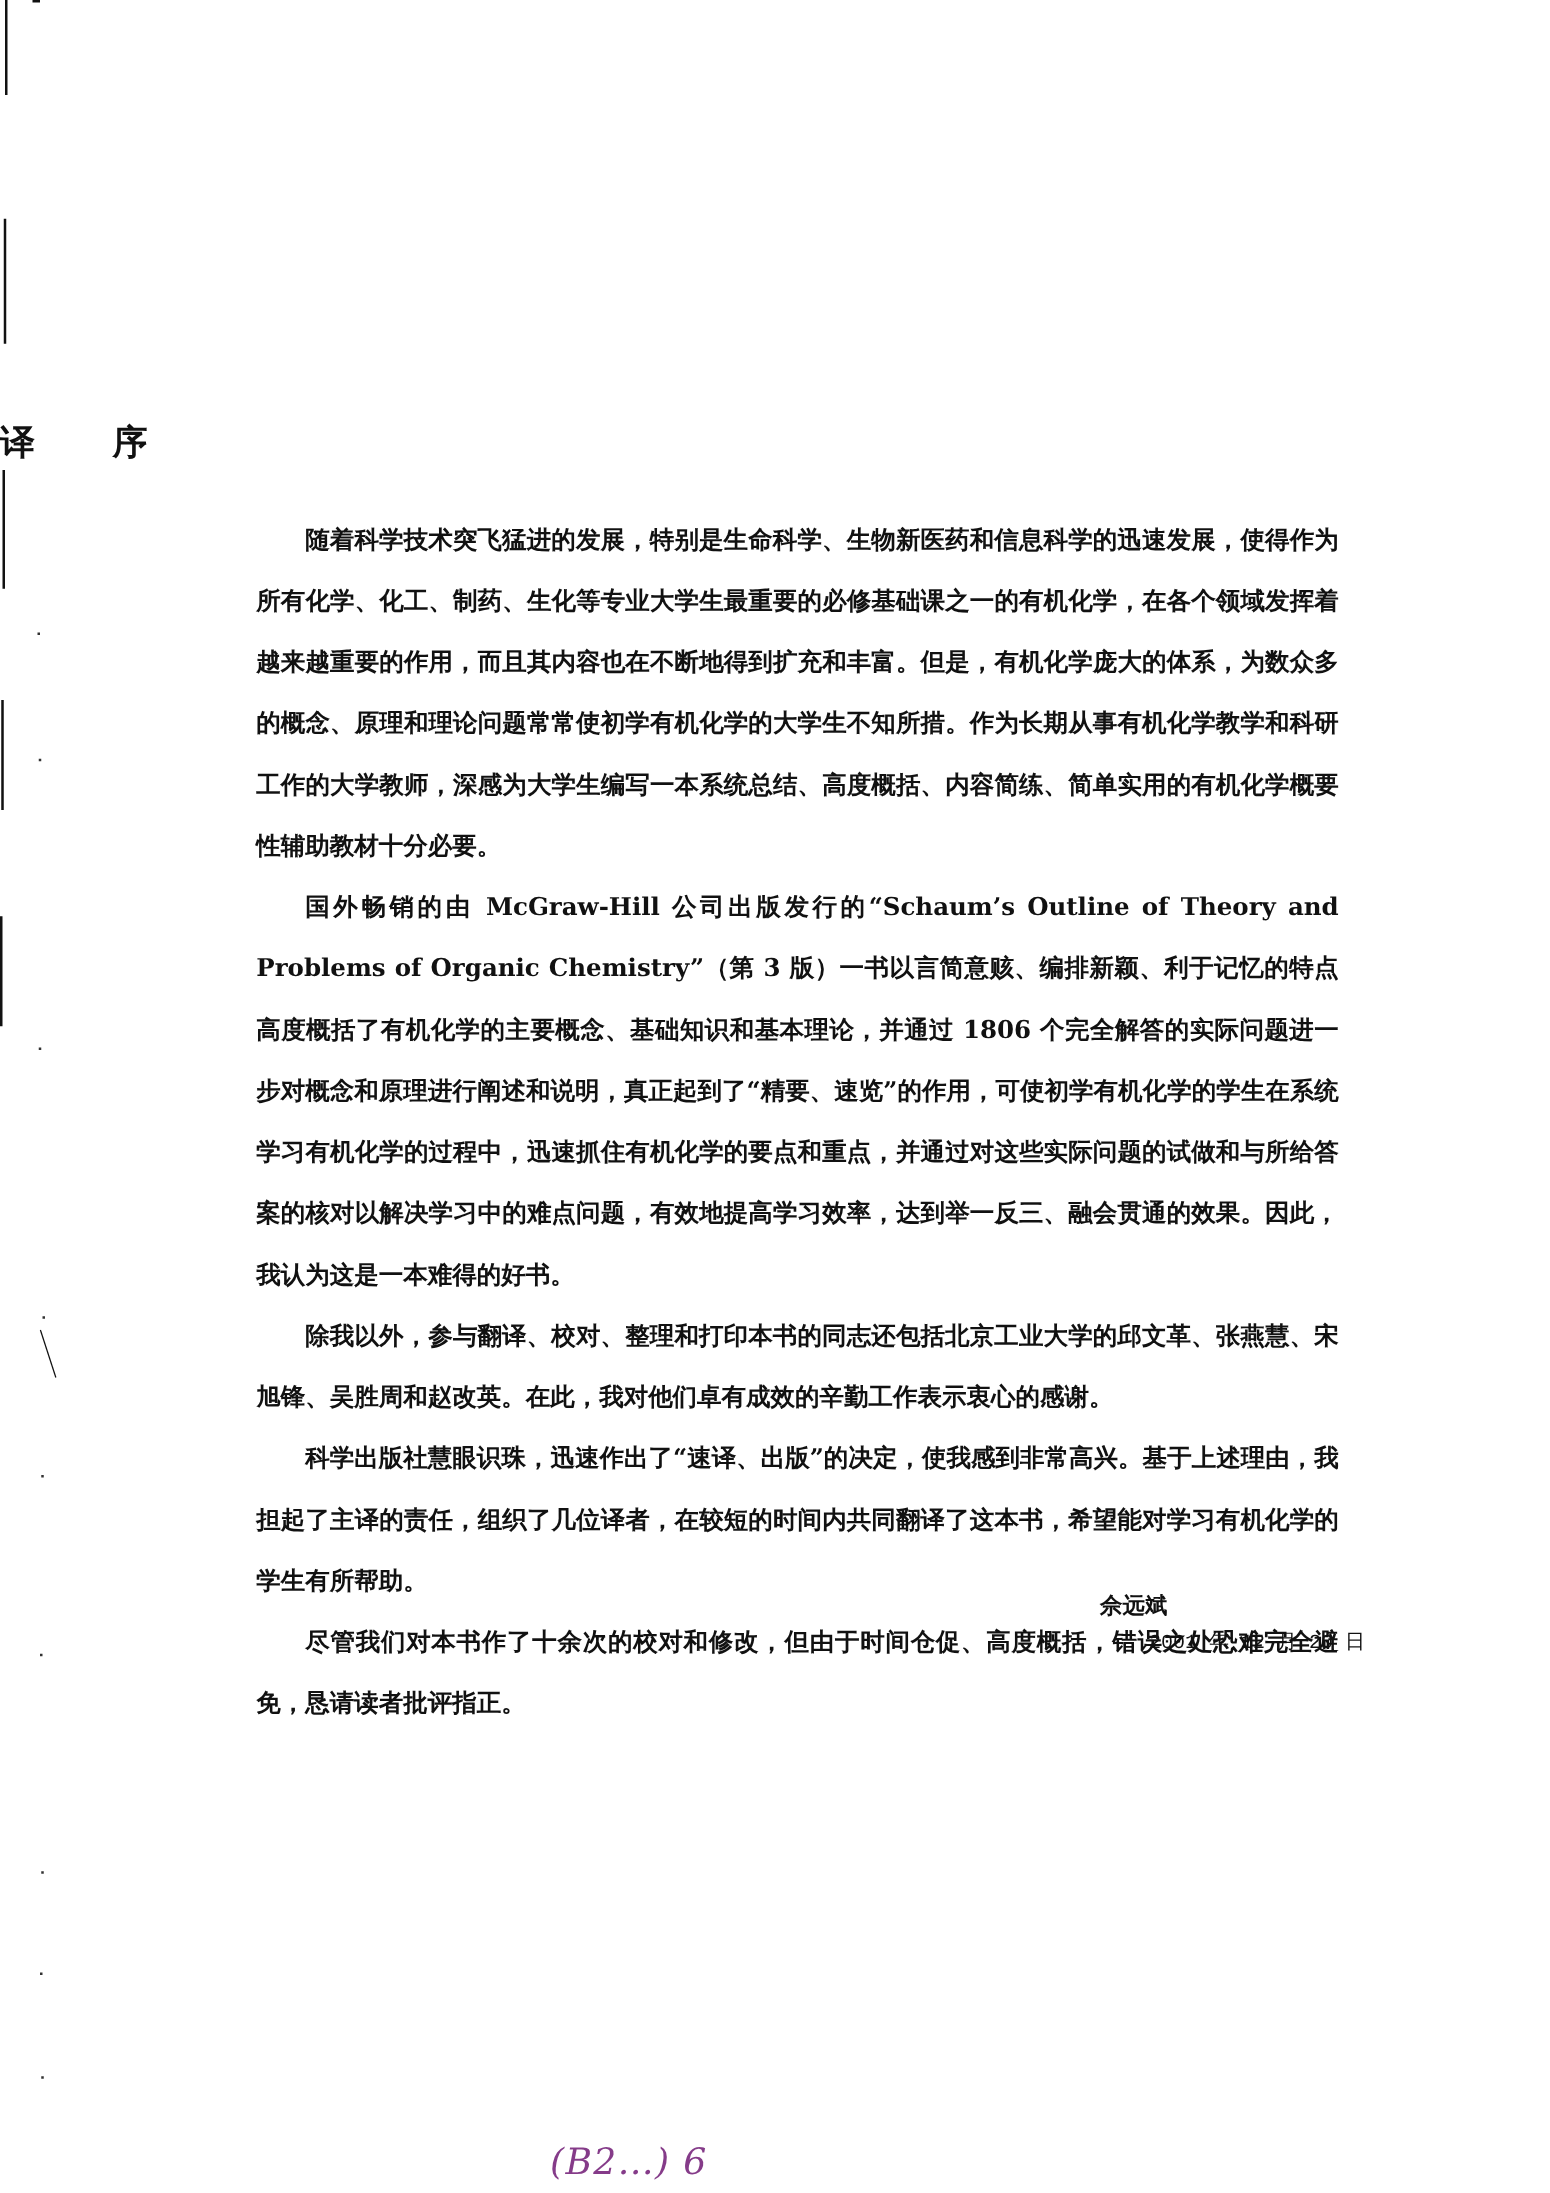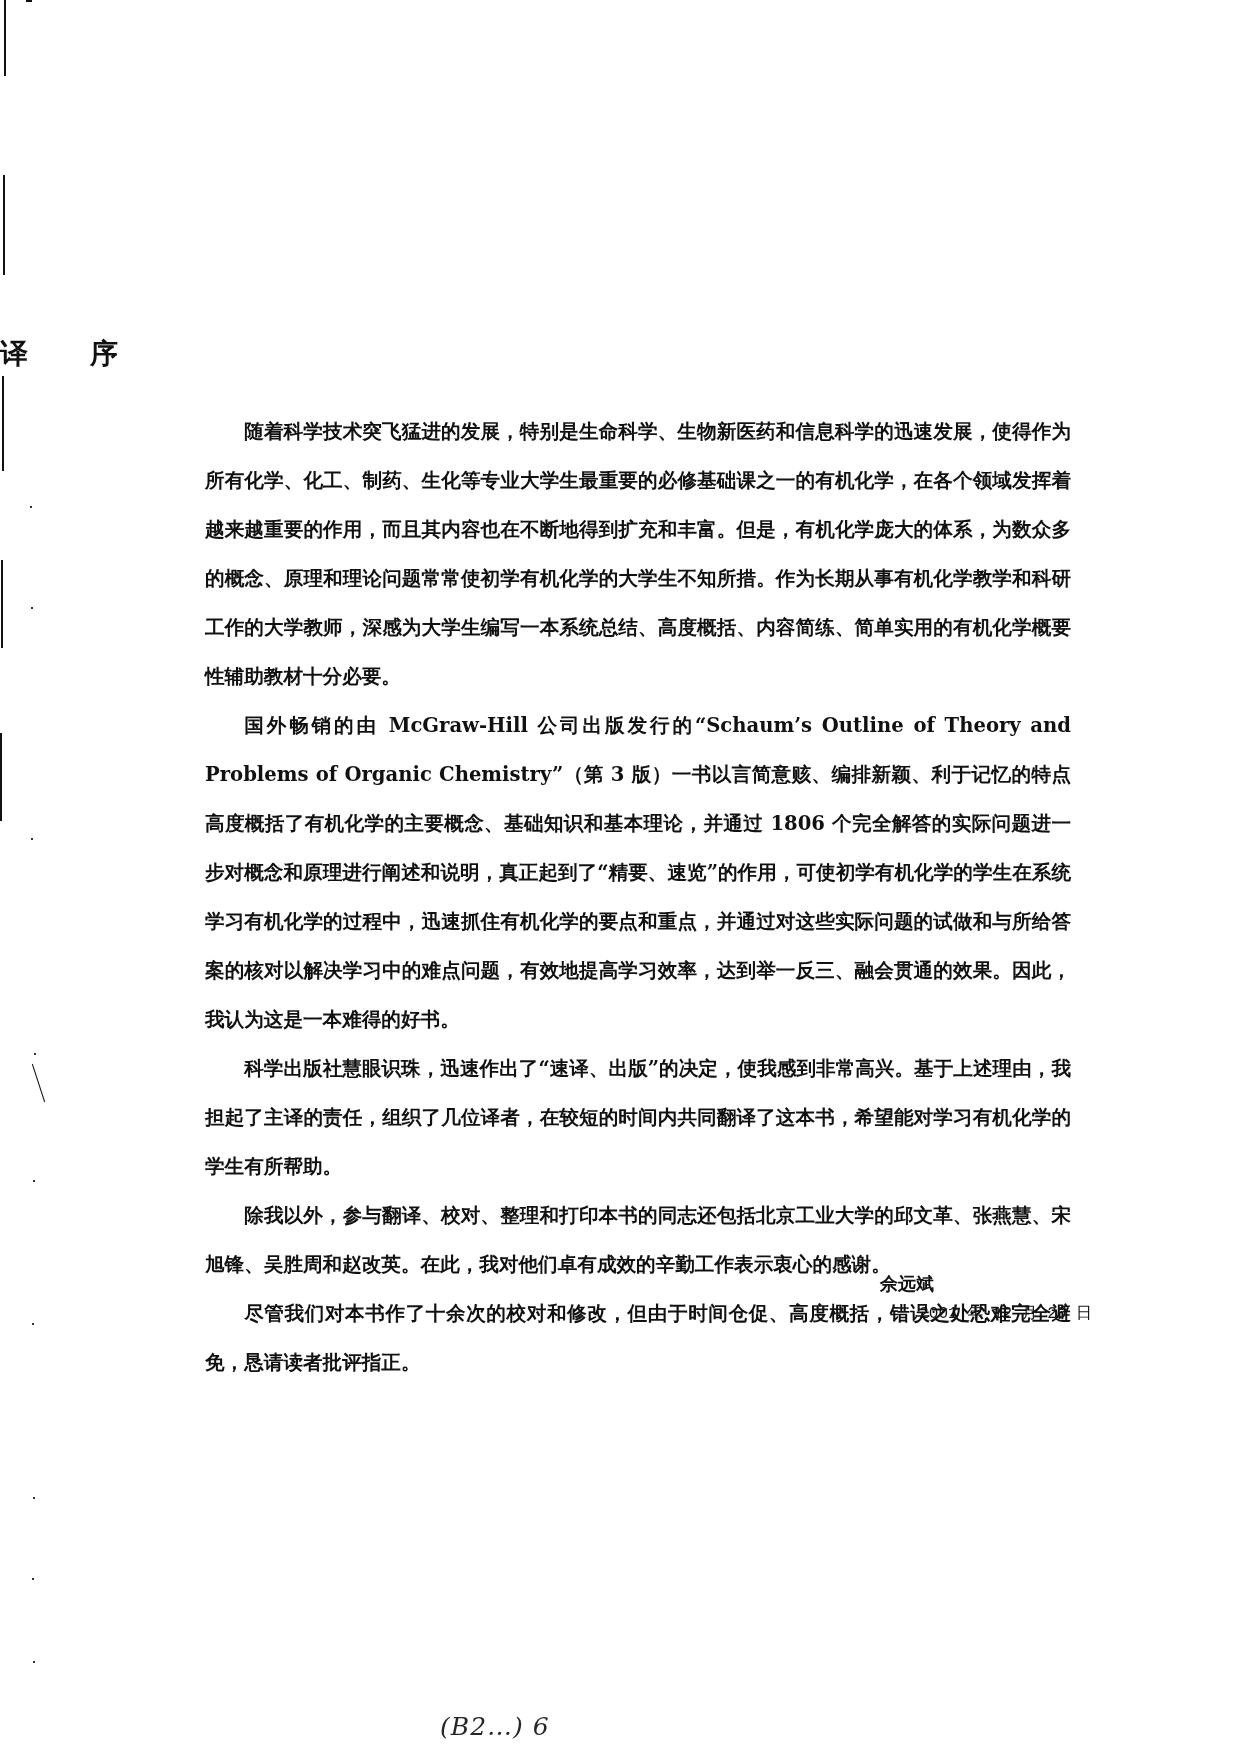--- a/index.html
+++ b/index.html
@@ -74,22 +74,22 @@
       top: 1303px;
       text-align: right;
       font-size: 16px;
       font-family: Liberation Mono, monospace;
       margin-left: 16px;
     }
     .page-stamp {
       position: absolute;
       left: 440px;
       top: 1712px;
-      font-size: 25px;
-      color: #000000;
+      font-size: 29px;
+      color: #701a75;
       font-family: "DejaVu Serif", "Liberation Serif", serif;
       font-style: italic;
       letter-spacing: 1px;
       opacity: 0.85;
     }
   </style>
 </head>
 <body>
 
 <div class="page">
@@ -111,22 +111,22 @@
   <div class="scan-dot" style="left:32px;top:1578px;"></div>
   <div class="scan-dot" style="left:33px;top:1661px;"></div>
 
   <div class="title">
     <span>译</span><span class="gap"></span><span>序</span>
   </div>
 
   <div class="body-text">
     <p>随着科学技术突飞猛进的发展，特别是生命科学、生物新医药和信息科学的迅速发展，使得作为所有化学、化工、制药、生化等专业大学生最重要的必修基础课之一的有机化学，在各个领域发挥着越来越重要的作用，而且其内容也在不断地得到扩充和丰富。但是，有机化学庞大的体系，为数众多的概念、原理和理论问题常常使初学有机化学的大学生不知所措。作为长期从事有机化学教学和科研工作的大学教师，深感为大学生编写一本系统总结、高度概括、内容简练、简单实用的有机化学概要性辅助教材十分必要。</p>
     <p>国外畅销的由 McGraw-Hill 公司出版发行的“Schaum’s Outline of Theory and Problems of Organic Chemistry”（第 3 版）一书以言简意赅、编排新颖、利于记忆的特点高度概括了有机化学的主要概念、基础知识和基本理论，并通过 1806 个完全解答的实际问题进一步对概念和原理进行阐述和说明，真正起到了“精要、速览”的作用，可使初学有机化学的学生在系统学习有机化学的过程中，迅速抓住有机化学的要点和重点，并通过对这些实际问题的试做和与所给答案的核对以解决学习中的难点问题，有效地提高学习效率，达到举一反三、融会贯通的效果。因此，我认为这是一本难得的好书。</p>
+    <p>除我以外，参与翻译、校对、整理和打印本书的同志还包括北京工业大学的邱文革、张燕慧、宋旭锋、吴胜周和赵改英。在此，我对他们卓有成效的辛勤工作表示衷心的感谢。</p>
     <p>科学出版社慧眼识珠，迅速作出了“速译、出版”的决定，使我感到非常高兴。基于上述理由，我担起了主译的责任，组织了几位译者，在较短的时间内共同翻译了这本书，希望能对学习有机化学的学生有所帮助。</p>
-    <p>除我以外，参与翻译、校对、整理和打印本书的同志还包括北京工业大学的邱文革、张燕慧、宋旭锋、吴胜周和赵改英。在此，我对他们卓有成效的辛勤工作表示衷心的感谢。</p>
     <p>尽管我们对本书作了十余次的校对和修改，但由于时间仓促、高度概括，错误之处恐难完全避免，恳请读者批评指正。</p>
   </div>
 
   <div class="signature">佘远斌</div>
   <div class="date">2001 年 12 月 20 日</div>
 
   <div class="page-stamp">(B2…) 6</div>
 </div>
 
 </body></html>

